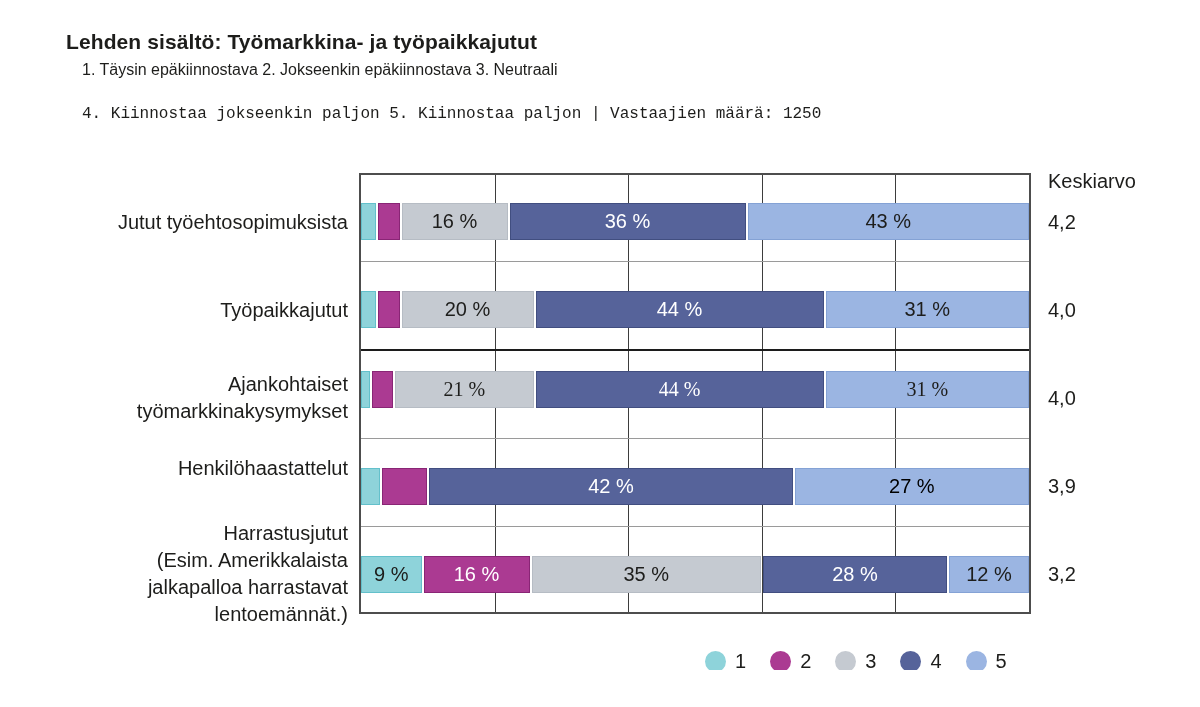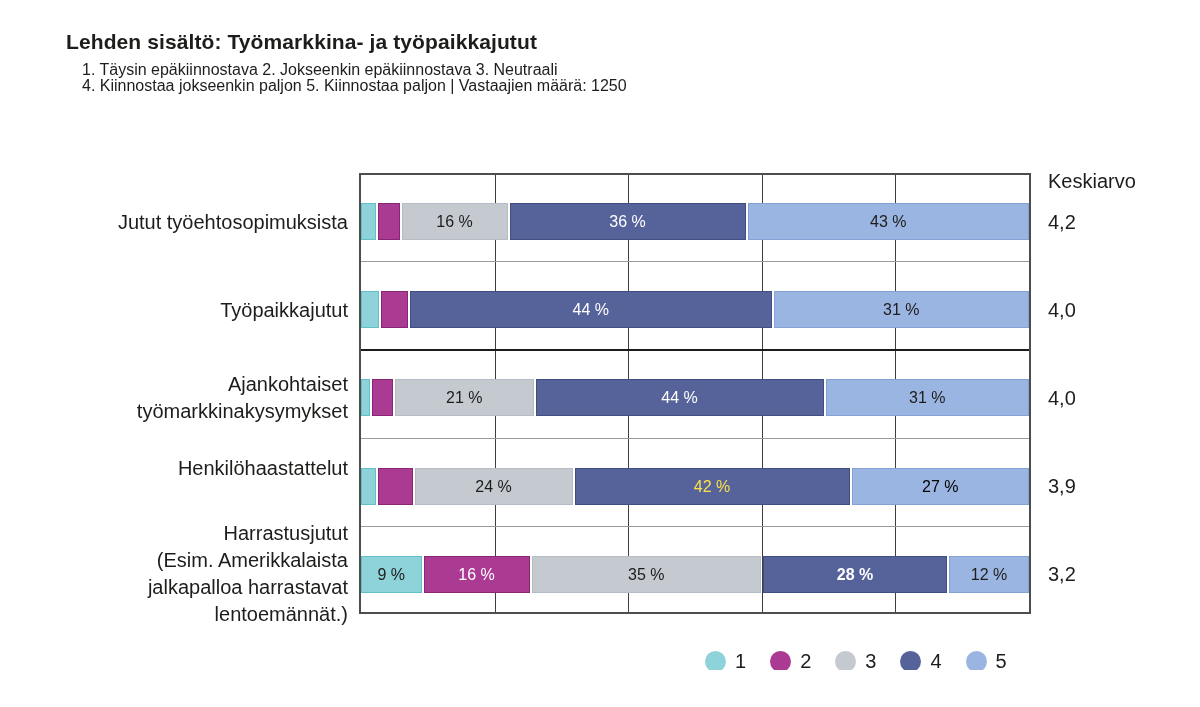--- a/index.html
+++ b/index.html
@@ -1,30 +1,30 @@
 <!DOCTYPE html>
 <html><head>
 <meta charset="utf-8">
 <style>
   html,body{margin:0;padding:0;background:#fff;}
   #page{position:relative;width:1200px;height:670px;background:#ffffff;overflow:hidden;
         font-family:"Liberation Sans",sans-serif;color:#1d1d1b;}
   .title{position:absolute;left:66px;top:30px;font-size:21px;font-weight:700;letter-spacing:.1px;}
   .sub{position:absolute;left:66px;font-size:16px;font-weight:400;margin-left:16px;}
   .sub1{top:61px;}
-  .sub2{top:77px;}
+  .sub2{top:105px;font-family:Liberation Mono, monospace;}
   #plot{position:absolute;left:359px;top:173px;width:672px;height:441px;
         border:2px solid #4d4d4d;box-sizing:border-box;background:#fff;}
   .vgrid{position:absolute;top:0;bottom:0;width:1px;background:#3d3d3d;z-index:1;}
   .hgrid{position:absolute;left:0;right:0;height:1px;background:#9a9a9a;z-index:1;}
   .hgrid.dark{background:#1c1c1c;height:2px;}
   .bar-row{position:absolute;left:0;right:0;height:37px;display:flex;column-gap:2px;z-index:2;}
   .seg{flex-basis:0;display:flex;align-items:center;justify-content:center;
        box-sizing:border-box;border:1.5px solid transparent;overflow:hidden;}
-  .seg span{font-size:16px;white-space:nowrap;}
+  .seg span{font-size:20px;white-space:nowrap;}
   .row-label{position:absolute;left:0;width:348px;text-align:right;font-size:20px;
              line-height:27px;white-space:pre-line;transform:translateY(-50%);}
   .mean-header{position:absolute;left:1048px;top:170px;font-size:20px;}
   .mean-val{position:absolute;left:1048px;font-size:20px;transform:translateY(-50%);}
   #legend{position:absolute;left:705px;top:650px;display:flex;align-items:center;column-gap:24px;}
   .legend-item{display:flex;align-items:center;column-gap:9px;}
   .legend-dot{width:21px;height:21px;border-radius:50%;}
   .legend-num{font-size:20px;}
 </style>
 </head>
@@ -65,65 +65,65 @@
         <div class="seg" style="flex-grow: 36; background: rgb(86, 99, 154); border-color: rgb(65, 78, 128);">
           <span style="color: rgb(255, 255, 255);">36 %</span>
         </div>
         <div class="seg" style="flex-grow: 43; background: rgb(155, 181, 226); border-color: rgb(132, 162, 213);">
           <span style="color: rgb(29, 29, 27);">43 %</span>
         </div>
       </div>
       <div class="bar-row" style="top: 116px;">
         <div class="seg" style="flex-grow: 2; background: rgb(142, 211, 218); border-color: rgb(99, 192, 203);"></div>
         <div class="seg" style="flex-grow: 3; background: rgb(171, 58, 146); border-color: rgb(137, 37, 117);"></div>
+        <div class="seg" style="flex-grow: 20; background: rgb(197, 202, 209); border-color: rgb(182, 188, 196);">
+          <span style="color: rgb(29, 29, 27);">20 %</span>
+        </div>
         <div class="seg" style="flex-grow: 44; background: rgb(86, 99, 154); border-color: rgb(65, 78, 128);">
           <span style="color: rgb(255, 255, 255);">44 %</span>
         </div>
         <div class="seg" style="flex-grow: 31; background: rgb(155, 181, 226); border-color: rgb(132, 162, 213);">
           <span style="color: rgb(29, 29, 27);">31 %</span>
         </div>
       </div>
-      <div class="bar-row" style="top: 204px;">
+      <div class="bar-row" style="top: 196px; font-family: Liberation Serif, serif;">
         <div class="seg" style="flex-grow: 1; background: rgb(142, 211, 218); border-color: rgb(99, 192, 203);"></div>
         <div class="seg" style="flex-grow: 3; background: rgb(171, 58, 146); border-color: rgb(137, 37, 117);"></div>
         <div class="seg" style="flex-grow: 21; background: rgb(197, 202, 209); border-color: rgb(182, 188, 196);">
           <span style="color: rgb(29, 29, 27);">21 %</span>
         </div>
         <div class="seg" style="flex-grow: 44; background: rgb(86, 99, 154); border-color: rgb(65, 78, 128);">
           <span style="color: rgb(255, 255, 255);">44 %</span>
         </div>
         <div class="seg" style="flex-grow: 31; background: rgb(155, 181, 226); border-color: rgb(132, 162, 213);">
           <span style="color: rgb(29, 29, 27);">31 %</span>
         </div>
       </div>
       <div class="bar-row" style="top: 293px;">
         <div class="seg" style="flex-grow: 2; background: rgb(142, 211, 218); border-color: rgb(99, 192, 203);"></div>
         <div class="seg" style="flex-grow: 5; background: rgb(171, 58, 146); border-color: rgb(137, 37, 117);"></div>
-        <div class="seg" style="flex-grow: 24; background: rgb(197, 202, 209); border-color: rgb(182, 188, 196);">
-          <span style="color: rgb(29, 29, 27);">24 %</span>
-        </div>
         <div class="seg" style="flex-grow: 42; background: rgb(86, 99, 154); border-color: rgb(65, 78, 128);">
-          <span style="color: #fde047;">42 %</span>
+          <span style="color: #ffffff;">42 %</span>
         </div>
         <div class="seg" style="flex-grow: 27; background: rgb(155, 181, 226); border-color: rgb(132, 162, 213);">
           <span style="color: #000000;">27 %</span>
         </div>
       </div>
       <div class="bar-row" style="top: 381px;">
         <div class="seg" style="flex-grow: 9; background: rgb(142, 211, 218); border-color: rgb(99, 192, 203);">
           <span style="color: rgb(29, 29, 27);">9 %</span>
         </div>
         <div class="seg" style="flex-grow: 16; background: rgb(171, 58, 146); border-color: rgb(137, 37, 117);">
           <span style="color: rgb(255, 255, 255);">16 %</span>
         </div>
         <div class="seg" style="flex-grow: 35; background: rgb(197, 202, 209); border-color: rgb(182, 188, 196);">
           <span style="color: rgb(29, 29, 27);">35 %</span>
         </div>
         <div class="seg" style="flex-grow: 28; background: rgb(86, 99, 154); border-color: rgb(65, 78, 128);">
-          <span style="color: rgb(255, 255, 255); font-weight: bold;">28 %</span>
+          <span style="color: rgb(255, 255, 255);">28 %</span>
         </div>
         <div class="seg" style="flex-grow: 12; background: rgb(155, 181, 226); border-color: rgb(132, 162, 213);">
           <span style="color: rgb(29, 29, 27);">12 %</span>
         </div>
       </div>
     </div>
 
   <div class="mean-header">Keskiarvo</div>
   <div id="means">
       <div class="mean-val" style="top: 221.5px;">4,2</div>

